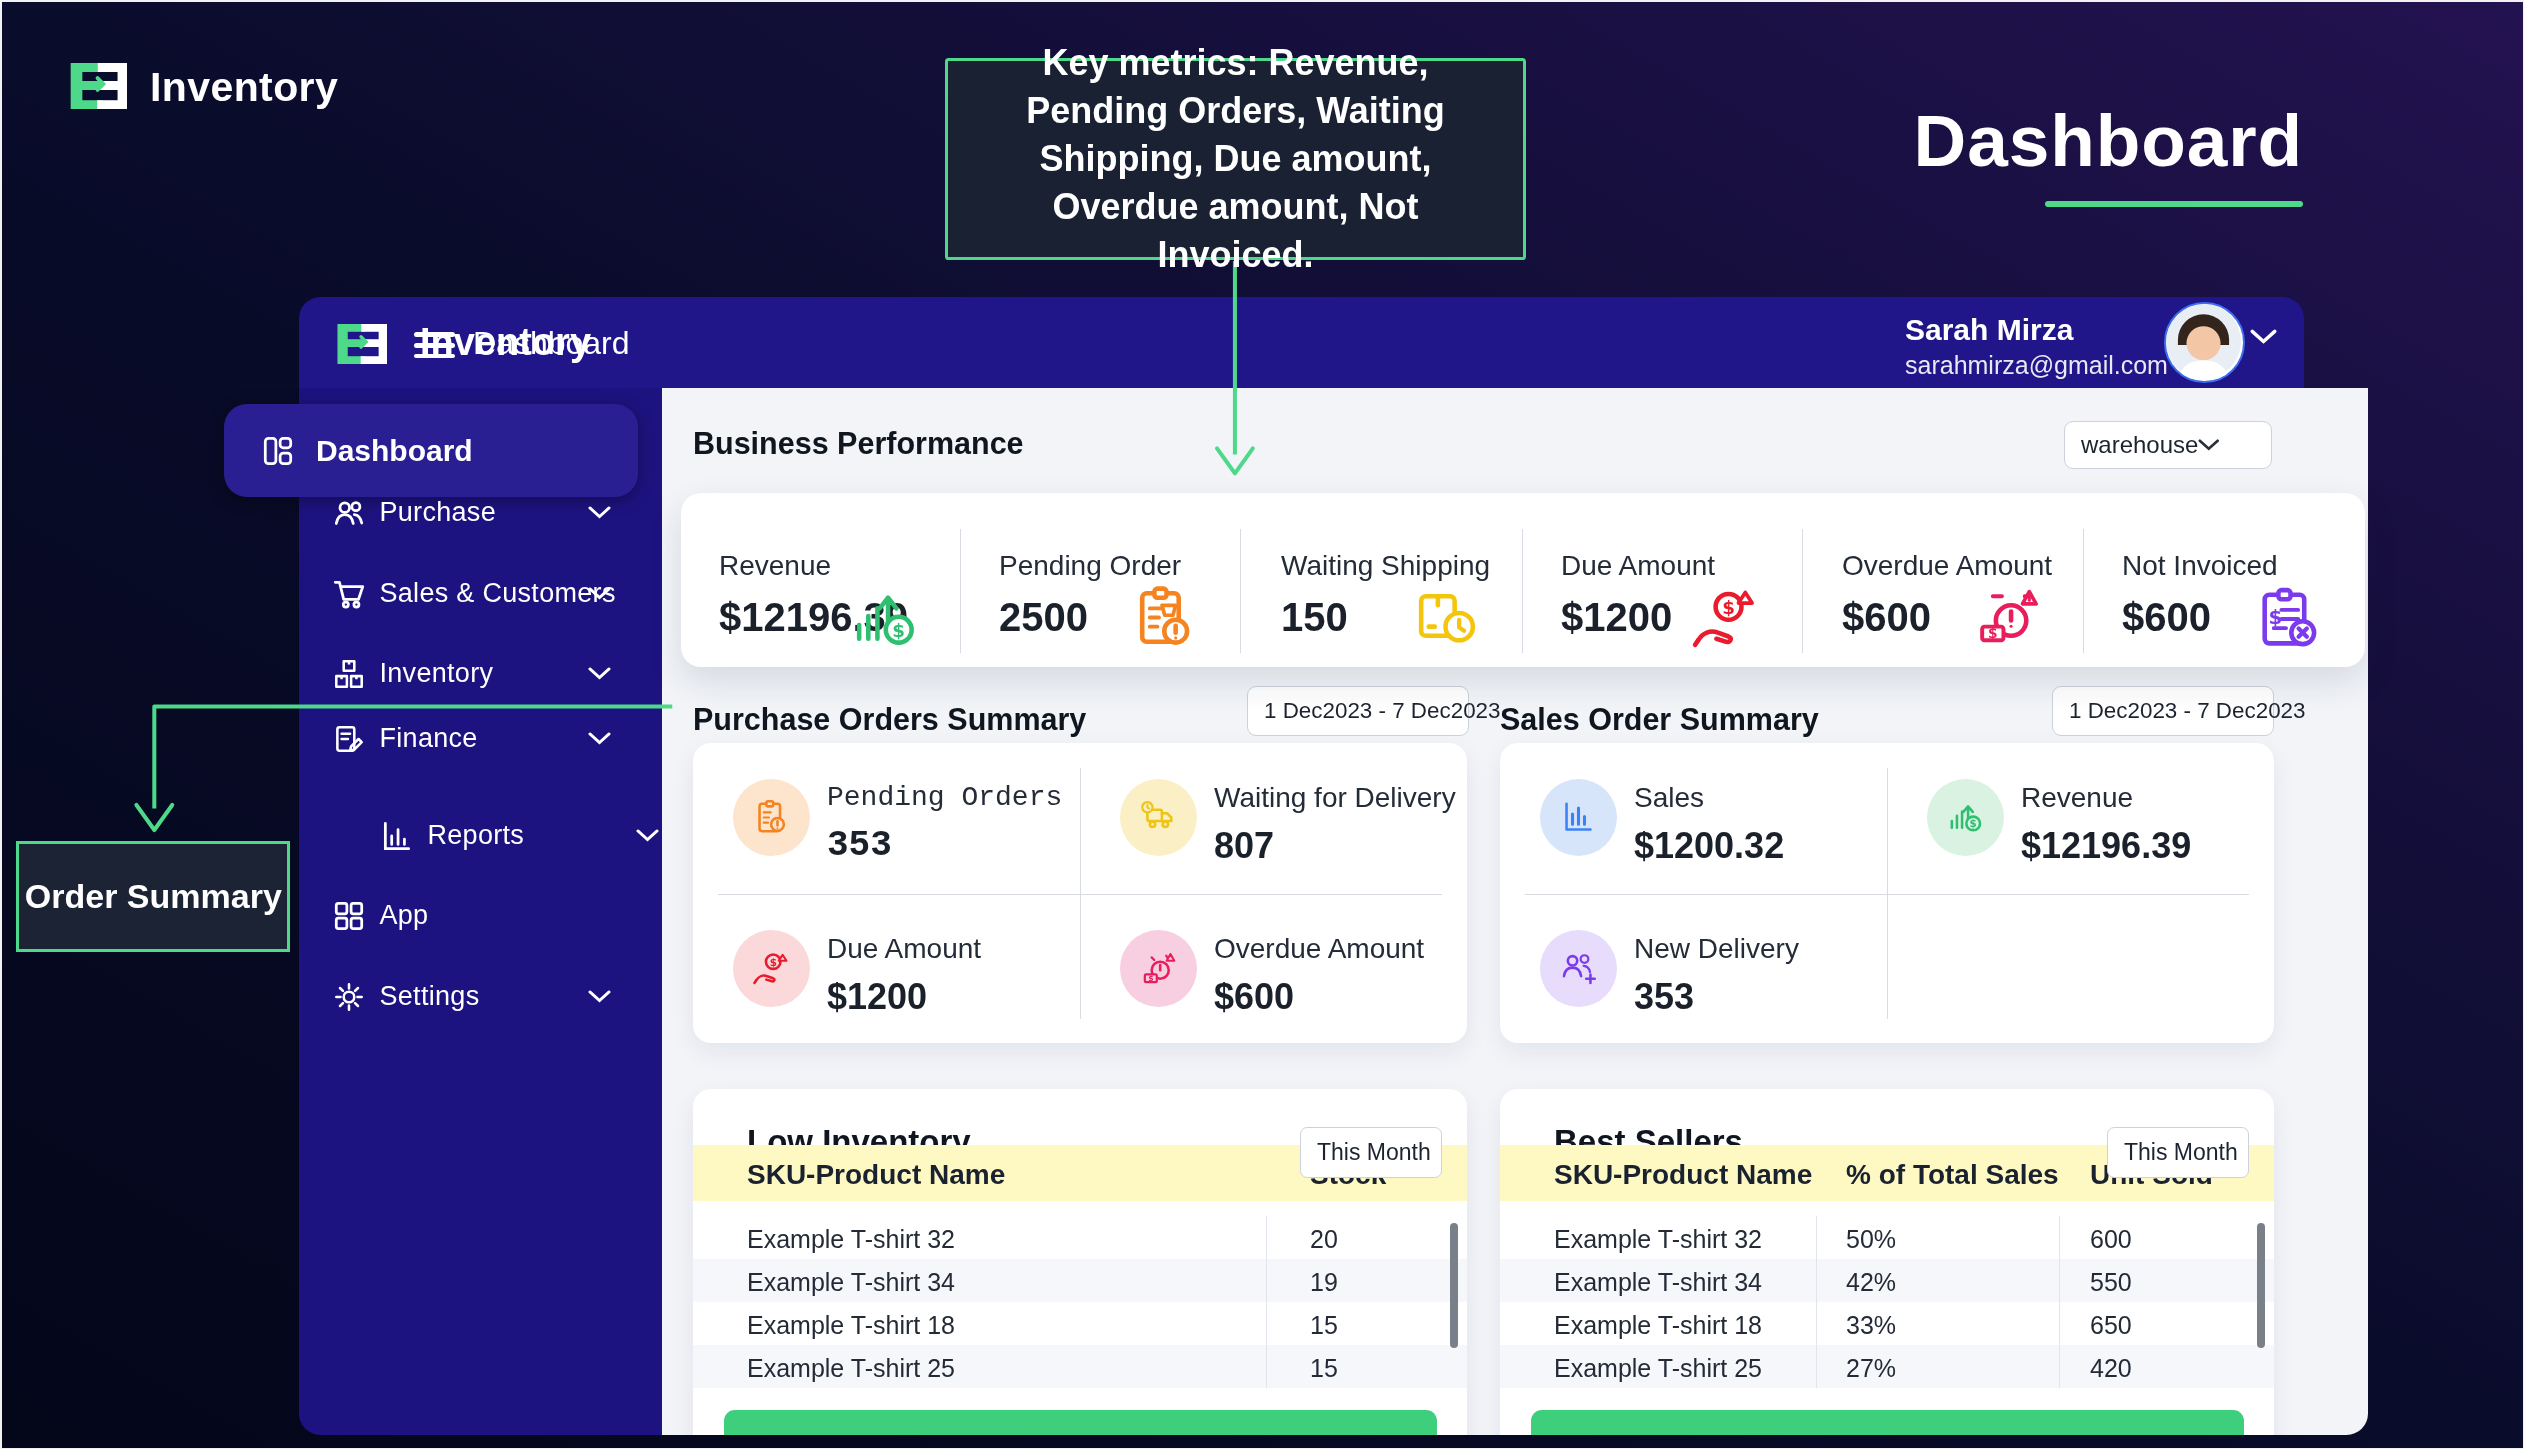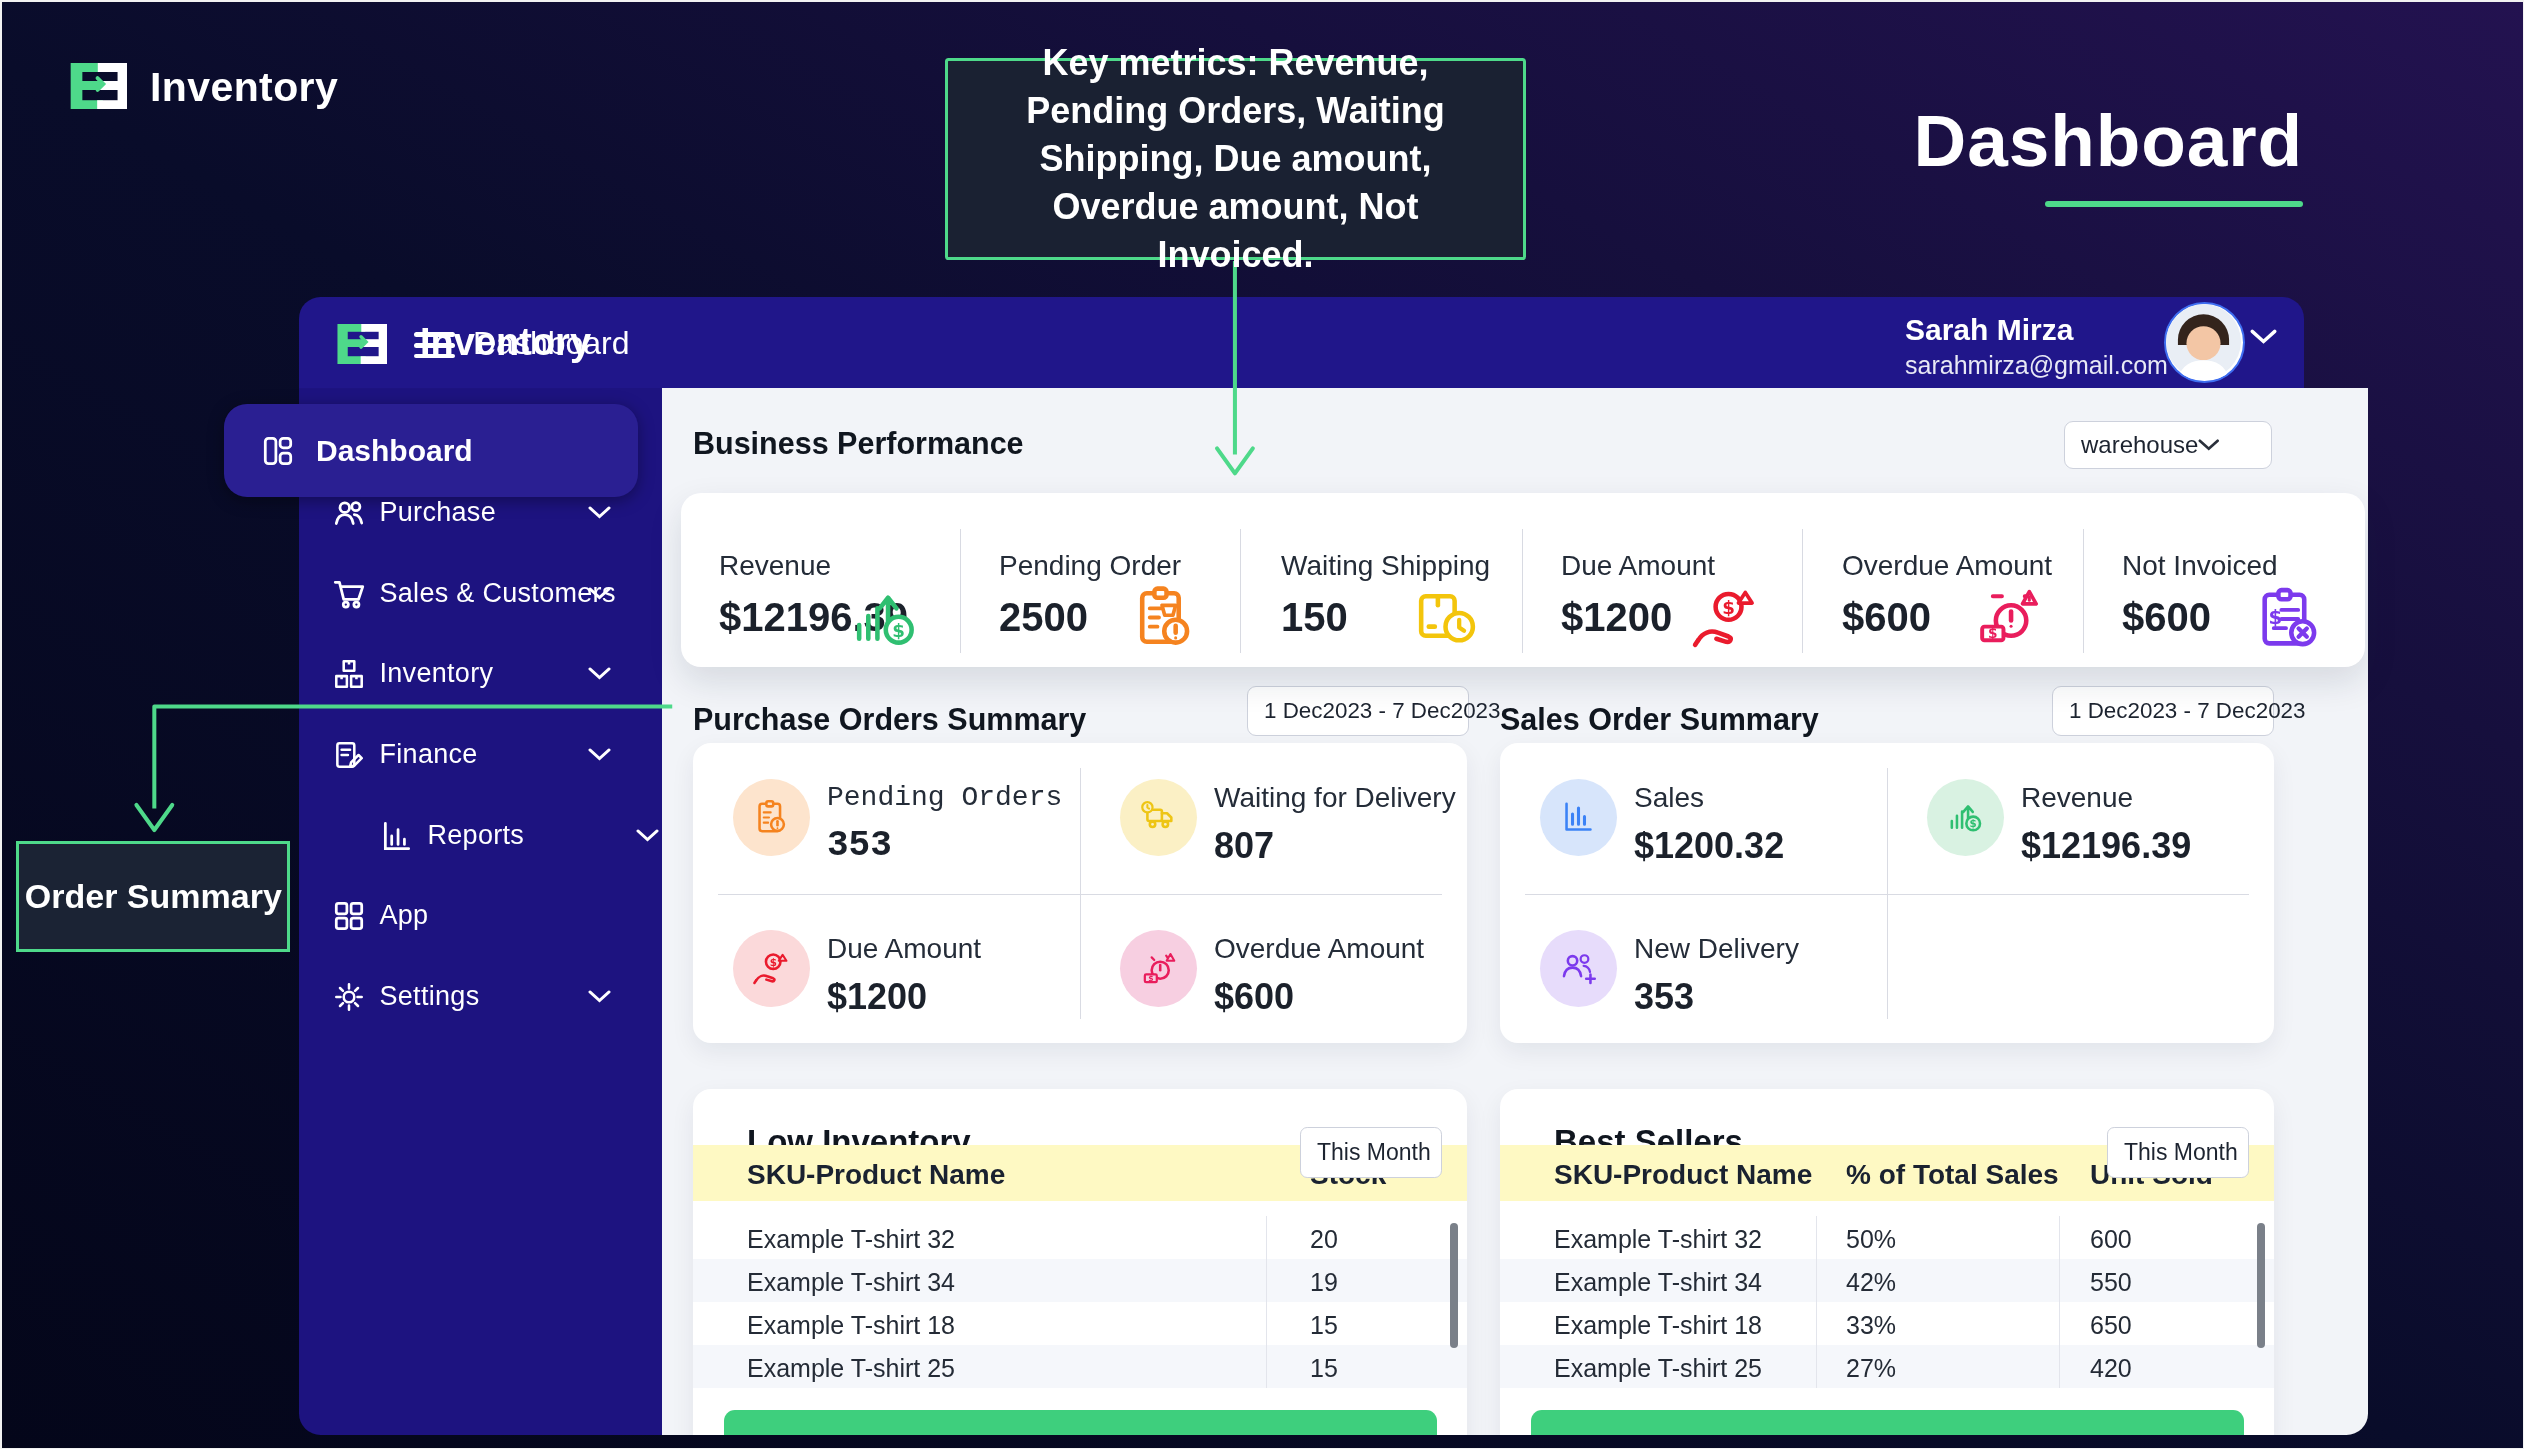--- a/index.html
+++ b/index.html
@@ -369,21 +369,21 @@
       <rect x="12" y="5" width="10" height="9"></rect>
         <rect x="5" y="19" width="10" height="10"></rect>
         <rect x="19" y="19" width="10" height="10"></rect>
         <path d="M17 5v3M10 19v3M24 19v3"></path>
       </svg>
     <span class="lbl">Inventory</span>
     <svg class="ch" width="23" height="13.4" viewBox="0 0 24 14">
         <polyline points="2,2 12,11 22,2" fill="none" stroke="#fff" stroke-width="3" stroke-linecap="round"></polyline>
       </svg>
   </div>
-  <div class="abs side-item" style="top:724px;text-align:center;">
+  <div class="abs side-item" style="top:708px;text-align:center;">
     <svg class="ic" width="36" height="36" viewBox="0 0 34 34" fill="none" stroke="#fff" stroke-width="2.4" stroke-linecap="round" stroke-linejoin="round">
       <rect x="6" y="6" width="16" height="22" rx="2"></rect>
         <path d="M10 12h8M10 17h6"></path>
         <path d="M19 24l7-7 3 3-7 7-4 1z"></path>
       </svg>
     <span class="lbl">Finance</span>
     <svg class="ch" width="23" height="13.4" viewBox="0 0 24 14">
         <polyline points="2,2 12,11 22,2" fill="none" stroke="#fff" stroke-width="3" stroke-linecap="round"></polyline>
       </svg>
   </div>

